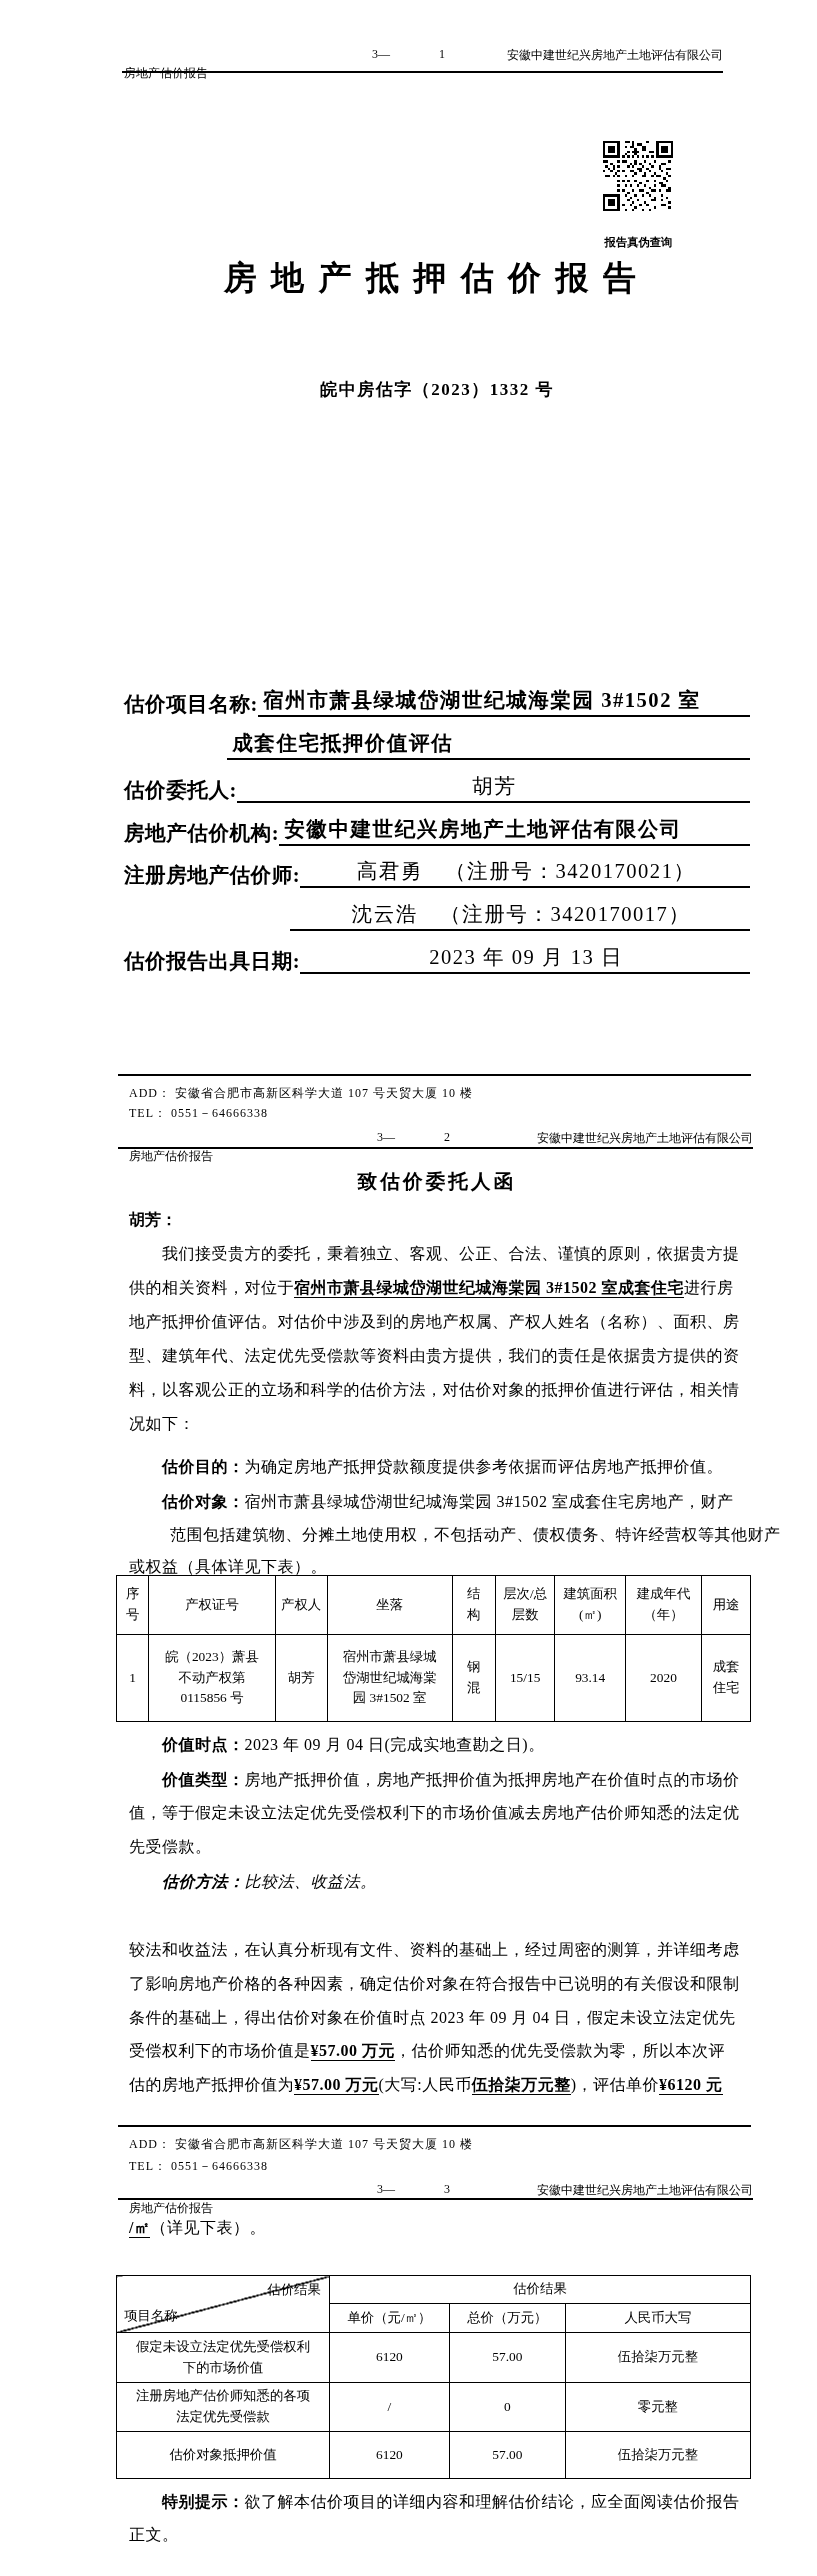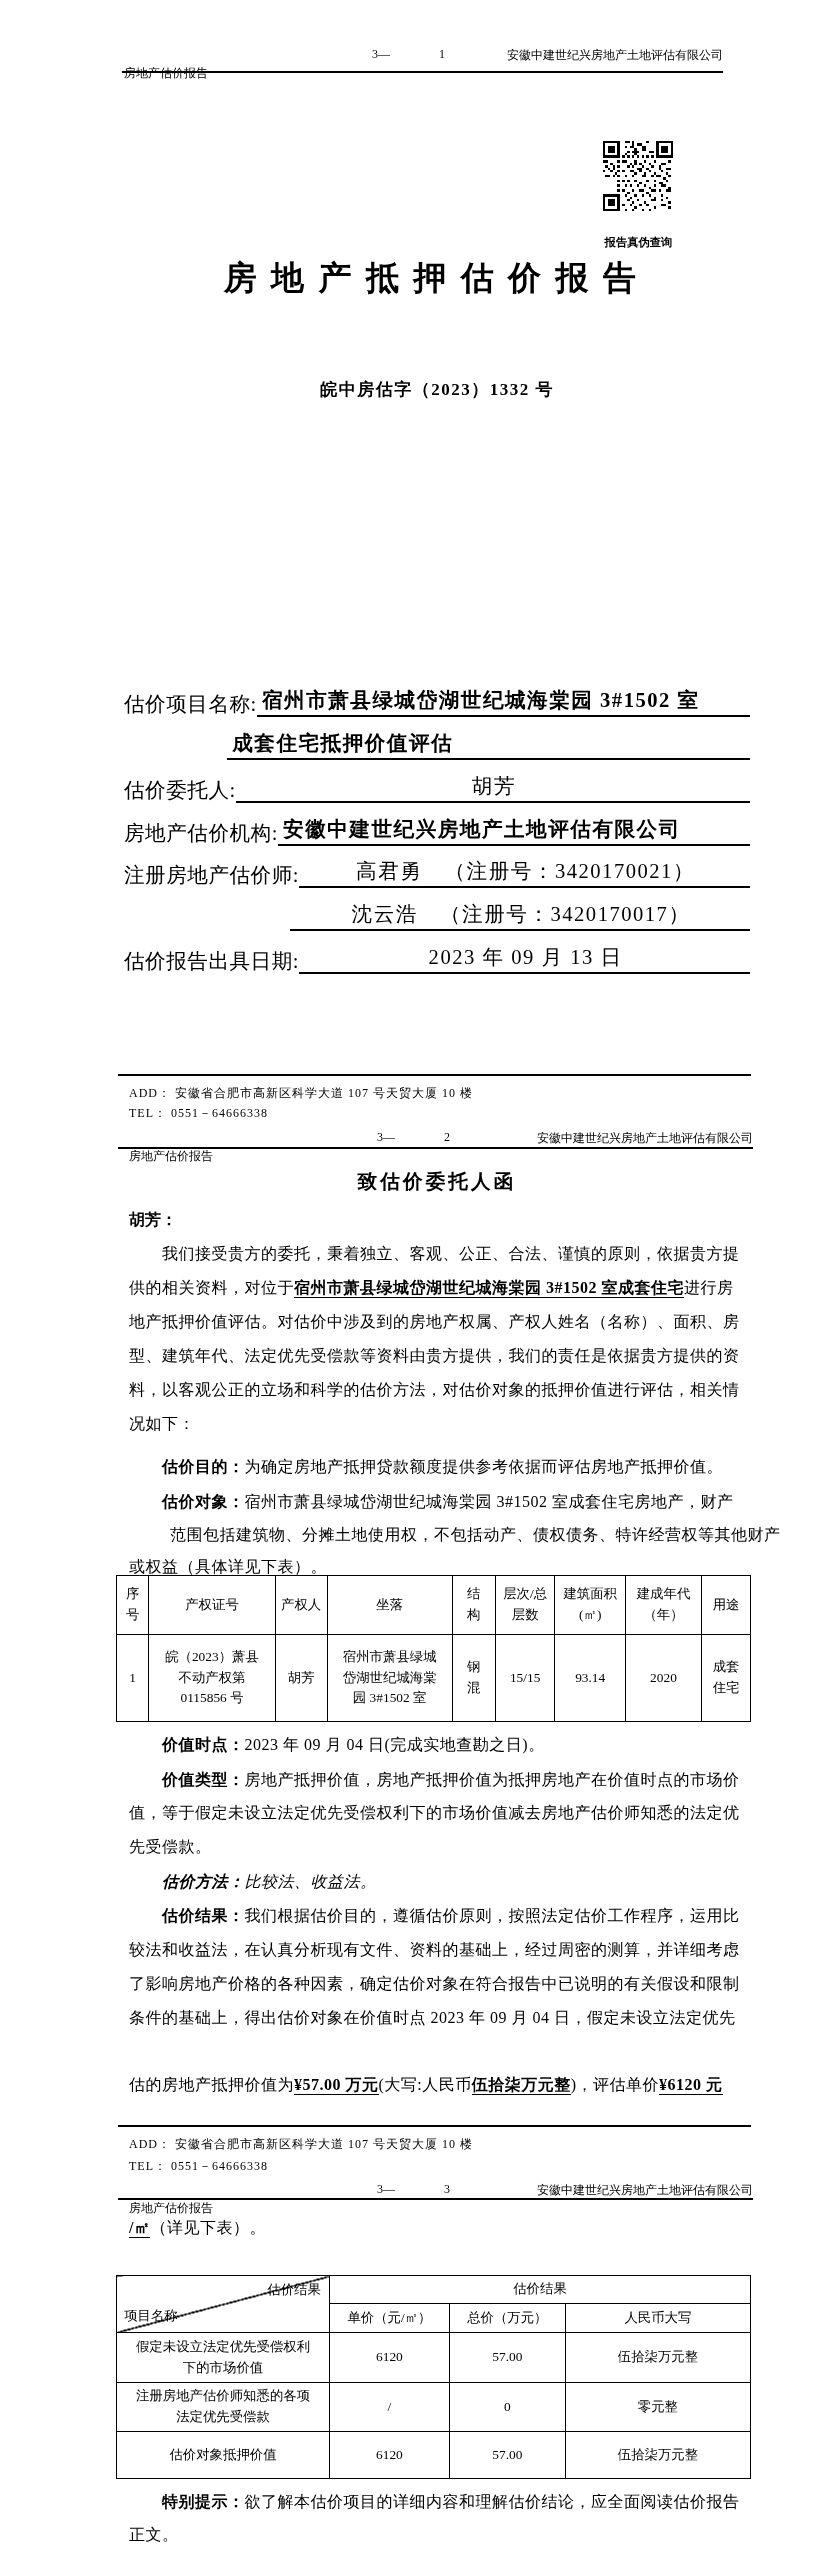--- a/index.html
+++ b/index.html
@@ -19,21 +19,21 @@
   .qr-wrap{position:absolute;left:603px;top:129px;width:70px;height:94px;}
   .qr-wrap svg{width:100%;height:100%;}
   .qr-caption{position:absolute;left:587px;top:235px;width:103px;text-align:center;
     font-size:11.3px;font-weight:bold;}
   .doc-title{position:absolute;left:124px;top:261px;width:626px;text-align:center;
     font-size:33px;font-weight:bold;letter-spacing:14.4px;white-space:nowrap;line-height:1.05;}
   .doc-no{position:absolute;left:124px;top:378px;width:626px;text-align:center;
     font-size:17px;font-weight:bold;letter-spacing:1.5px;}
   .frow{position:absolute;left:124px;width:626px;display:flex;align-items:flex-end;
     font-size:20.6px;line-height:1.2;}
-  .flabel{font-weight:normal;white-space:nowrap;letter-spacing:0.5px;flex:0 0 auto;}
+  .flabel{font-weight:bold;white-space:nowrap;letter-spacing:0.5px;flex:0 0 auto;}
   .fline{flex:1 1 auto;border-bottom:2.1px solid #000;white-space:nowrap;
     padding:0 3.1px 1.5px 5.2px;letter-spacing:1.5px;min-height:25px;display:block;}
   .fline.center{text-align:center;}
   .fline.bold{font-weight:bold;}
   .fspacer{flex:0 0 auto;}
   
   .pline{position:absolute;left:129px;width:626px;font-size:16px;letter-spacing:0.5px;
     white-space:nowrap;line-height:1.25;}
   .ind{padding-left:33px;}
   .blb{font-weight:bold;}
@@ -323,26 +323,26 @@
     <span class="blb">价值时点：</span><span>2023 年 09 月 04 日(完成实地查勘之日)。</span>
   </div>
   <div class="pline ind" style="top:1770px;">
     <span class="blb">价值类型：</span><span>房地产抵押价值，房地产抵押价值为抵押房地产在价值时点的市场价</span>
   </div>
   <div class="pline" style="top:1803px;">值，等于假定未设立法定优先受偿权利下的市场价值减去房地产估价师知悉的法定优</div>
   <div class="pline" style="top:1837px;">先受偿款。</div>
   <div class="pline ind" style="top:1872px;font-style:italic;">
     <span class="blb">估价方法：</span><span>比较法、收益法。</span>
   </div>
-  <div class="pline ind" style="top:1906px;">
-    <span class="blb">估价结果：</span><span>我们根据估价目的，遵循估价原则，按照法定估价工作程序，运用比</span>
-  </div>
   <div class="pline" style="top:1940px;">较法和收益法，在认真分析现有文件、资料的基础上，经过周密的测算，并详细考虑</div>
   <div class="pline" style="top:1974px;">了影响房地产价格的各种因素，确定估价对象在符合报告中已说明的有关假设和限制</div>
   <div class="pline" style="top:2008px;">条件的基础上，得出估价对象在价值时点 2023 年 09 月 04 日，假定未设立法定优先</div>
+  <div class="pline" style="top:2041px;">
+    <span>受偿权利下的市场价值是</span><span class="bu">¥57.00 万元</span><span>，估价师知悉的优先受偿款为零，所以本次评</span>
+  </div>
   <div class="pline" style="top:2075px;">
     <span>估的房地产抵押价值为</span><span class="bu">¥57.00 万元</span><span>(大写:人民币</span><span class="bu">伍拾柒万元整</span><span>)，评估单价</span><span class="bu">¥6120 元</span>
   </div>
 
   <div class="rule" style="left:118px;top:2125px;width:633px;height:2.1px;"></div>
   <div class="pfoot-line" style="left:129px;top:2136px;">ADD： 安徽省合肥市高新区科学大道 107 号天贸大厦 10 楼</div>
   <div class="pfoot-line" style="left:129px;top:2158px;">TEL： 0551－64666338</div>
 
   <div class="phead" style="left:129px;top:2182px;width:624px;">
     <span class="h-left">房地产估价报告</span>

